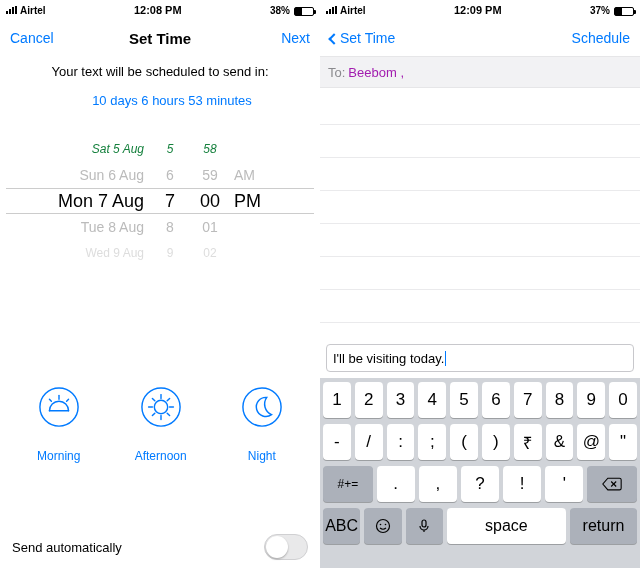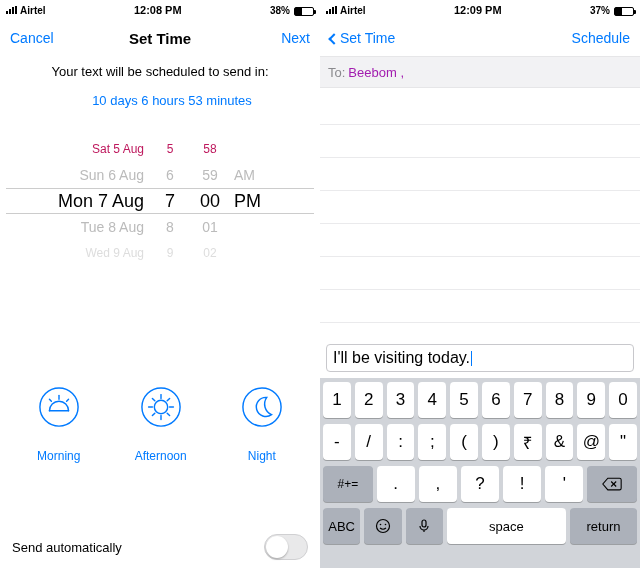--- a/index.html
+++ b/index.html
@@ -30,21 +30,21 @@
   
   .subtitle { text-align: center; font-size: 13px; color: #000; margin-top: 8px; }
   .countdown { text-align: center; font-size: 13px; color: #007aff; margin-top: 14px; margin-left: 24px; }
   .picker { margin-top: 28px; height: 130px; position: relative; display: flex; justify-content: center; font-size: 16px; overflow:hidden; }
   .picker .col { text-align: center; display:flex; flex-direction:column; align-items:center; }
   .picker .col.date{ width:100px; text-align:right; align-items:flex-end; padding-right:6px;}
   .picker .col.h{ width:40px;}
   .picker .col.m{ width:40px;}
   .picker .col.ap{ width:40px; text-align:left; align-items:flex-start; padding-left:4px;}
   .picker .row { height:26px; line-height:26px; white-space:nowrap; }
-  .picker .r0 { color:#be185d; font-size:12px; }
+  .picker .r0 { color:#15803d; font-size:12px;font-style:italic; }
   .picker .r1 { color:#bbb; font-size:14px; }
   .picker .r2 { color:#000; font-size:18px; }
   .picker .r3 { color:#bbb; font-size:14px; }
   .picker .r4 { color:#ddd; font-size:12px; }
   .picker-lines { position:absolute; left:6px; right:6px; top:52px; height:26px; border-top:1px solid #ccc; border-bottom:1px solid #ccc; pointer-events:none; }
 
   .shortcuts { display:flex; justify-content:space-around; margin-top:120px; padding:0 10px;}
   .sc { display:flex; flex-direction:column; align-items:center; gap:21px; color:#007aff; font-size:12px; }
   .sc svg { width:42px; height:42px; }
   .sc circle{ fill:none; stroke:#007aff; stroke-width:1.5; }
@@ -55,28 +55,28 @@
   .toggle { width:44px; height:26px; border-radius:13px; background:#e9e9ea; border:1px solid #d0d0d2; position:relative; }
   .toggle .knob{ width:22px; height:22px; border-radius:50%; background:#fff; box-shadow:0 1px 2px rgba(0,0,0,.3); position:absolute; top:1px; left:1px; }
 
   
   .tofield { background:#f2f2f4; height:32px; display:flex; align-items:center; padding:0 8px; font-size:13px; color:#8a8a8e; border-top:1px solid #e6e6e8; border-bottom:1px solid #e6e6e8; }
   .tofield span.dark{ color:#a21caf; margin-left:3px;}
   .body-lines { padding-top:4px; }
   .body-lines div { height:33px; border-bottom:1px solid #eaeaec; }
 
   .input-bar { position:absolute; bottom:192px; left:0; right:0; padding:4px 6px; background:#fff; }
-  .textbox { border:1px solid #c8c8cc; border-radius:4px; height:28px; display:flex; align-items:center; padding:0 6px; font-size:16px;}
+  .textbox { border:1px solid #c8c8cc; border-radius:4px; height:28px; display:flex; align-items:center; padding:0 6px; font-size:13px;}
   .cursor { display:inline-block; width:1px; height:15px; background:#007aff; margin-left:1px;}
 
   .kb { position:absolute; bottom:0; left:0; right:0; height:190px; background:#d1d4d9; padding:4px 3px 3px; display:flex; flex-direction:column; gap:6px;}
   .kbrow { display:flex; gap:4px; }
   .key { flex:1; background:#fff; border-radius:4px; height:36px; display:flex; align-items:center; justify-content:center; font-size:17px; color:#000; box-shadow:0 1px 0 rgba(0,0,0,.25);}
   .key.dark { background:#acb1ba; }
-  .kbrow.bottom .key { font-size:13px; }
+  .kbrow.bottom .key { font-size:16px; }
   .key.space { flex:3.2; font-size:13px;}
   .key.ret { flex:1.8; font-size:13px; }
   .key.shift { flex:1.3; font-size:12px;}
   .key.bksp { flex:1.3; }
   .bksp svg{ width:20px; height:14px;}
   .mic svg, .emoji svg{ width:16px; height:16px;}
 </style>
 </head>
 <body>
 

